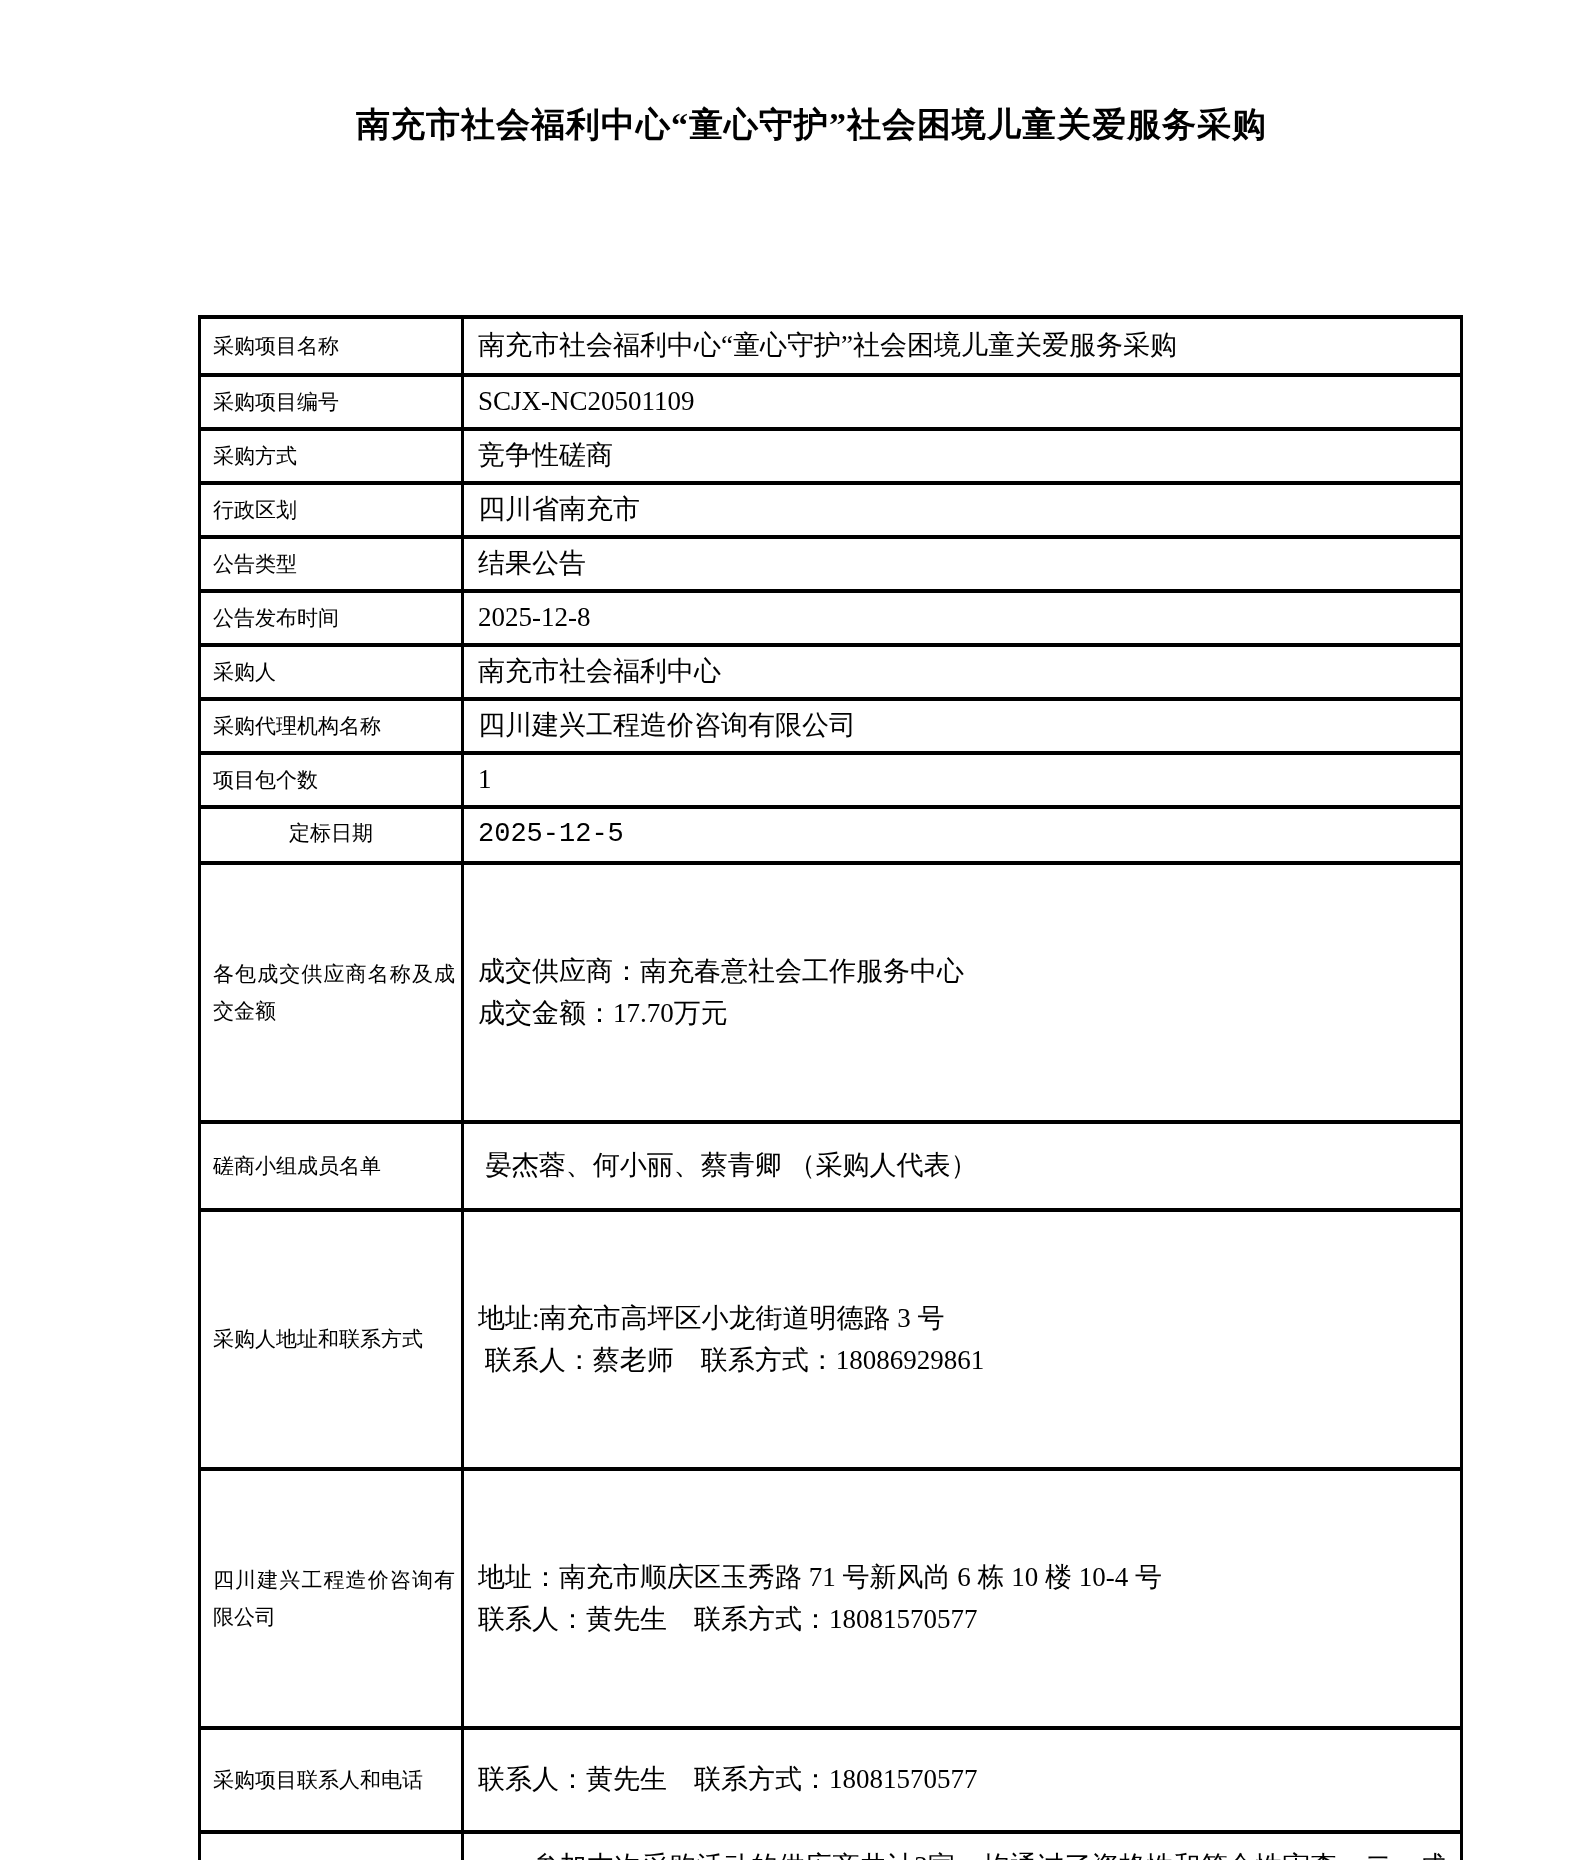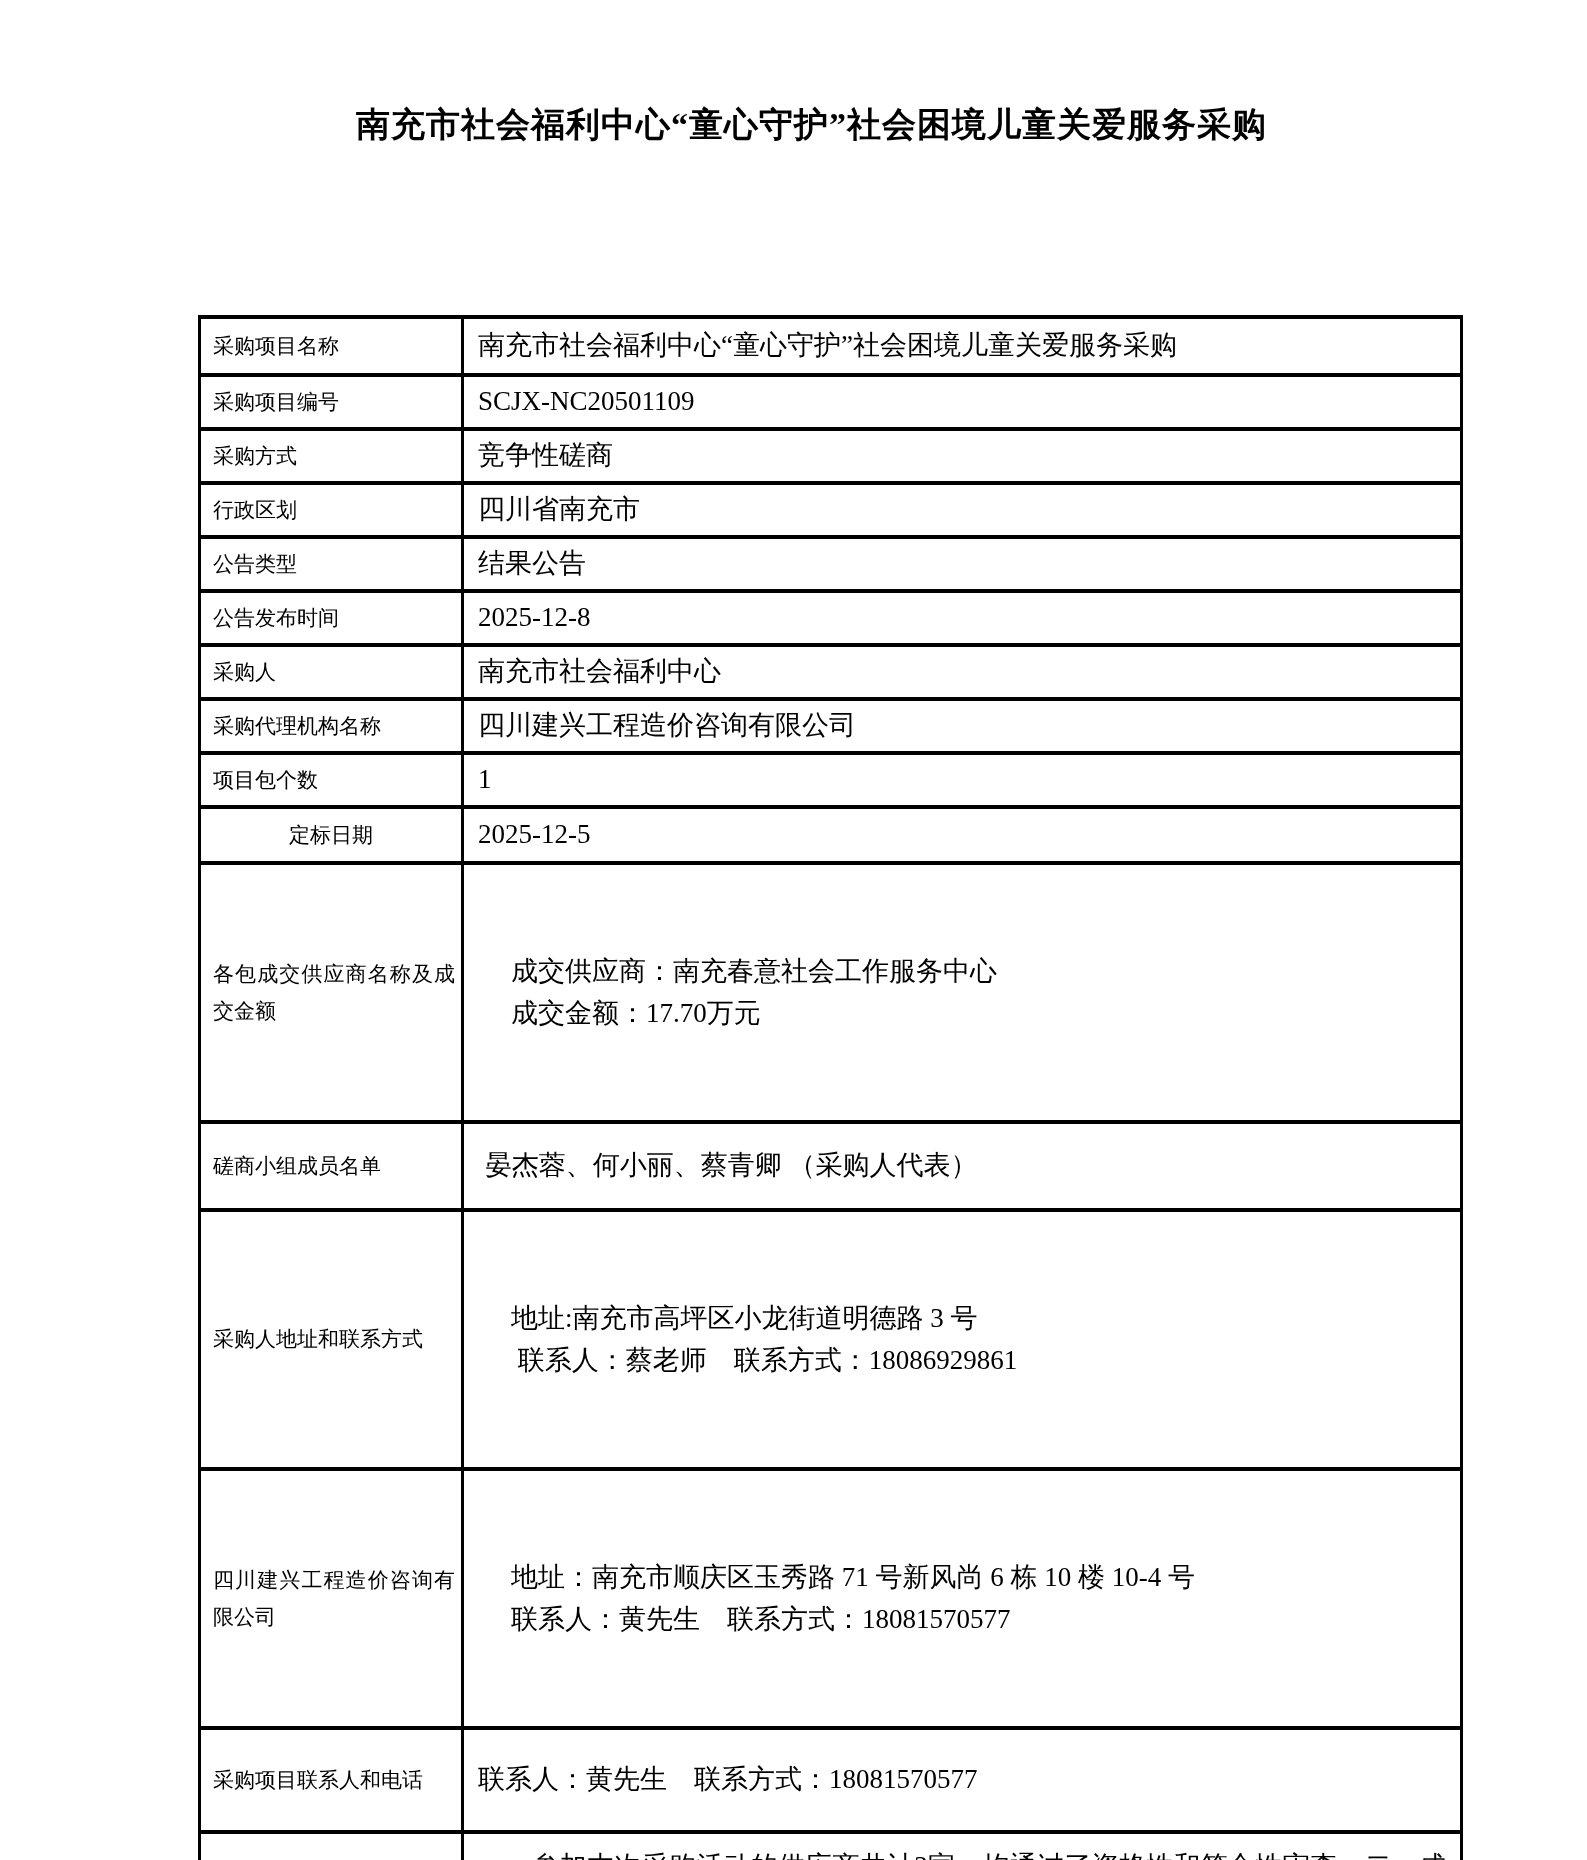--- a/index.html
+++ b/index.html
@@ -53,34 +53,33 @@
     font-size: 27px;
     line-height: 1.55;
     padding: 2px 14px 2px 14px;
     white-space: pre-wrap;
   }
   .multi {
     display: flex;
     flex-direction: column;
     justify-content: space-evenly;
     height: 100%;
-    margin-left: 33px;
   }
   .multi .vline { white-space: pre-wrap; }
   td.remark-value {
     font-size: 27px;
     line-height: 53px;
     text-align: justify;
     padding: 6px 14px 6px 14px;
     vertical-align: middle;
   }
   
   tr.h58  { height: 58px; }
   tr.h54  { height: 54px; }
-  tr.h56  { height: 56px; }
+  tr.h56  { height: 56px; font-family: Liberation Mono, monospace; }
   tr.h148 { height: 148px; }
   tr.h88  { height: 88px; }
   tr.h150 { height: 150px; font-family: Liberation Serif, serif; }
   tr.h124 { height: 124px; }
   tr.h104 { height: 104px; }
   tr.h266 { height: 266px; }
 </style>
 </head>
 <body>
 

